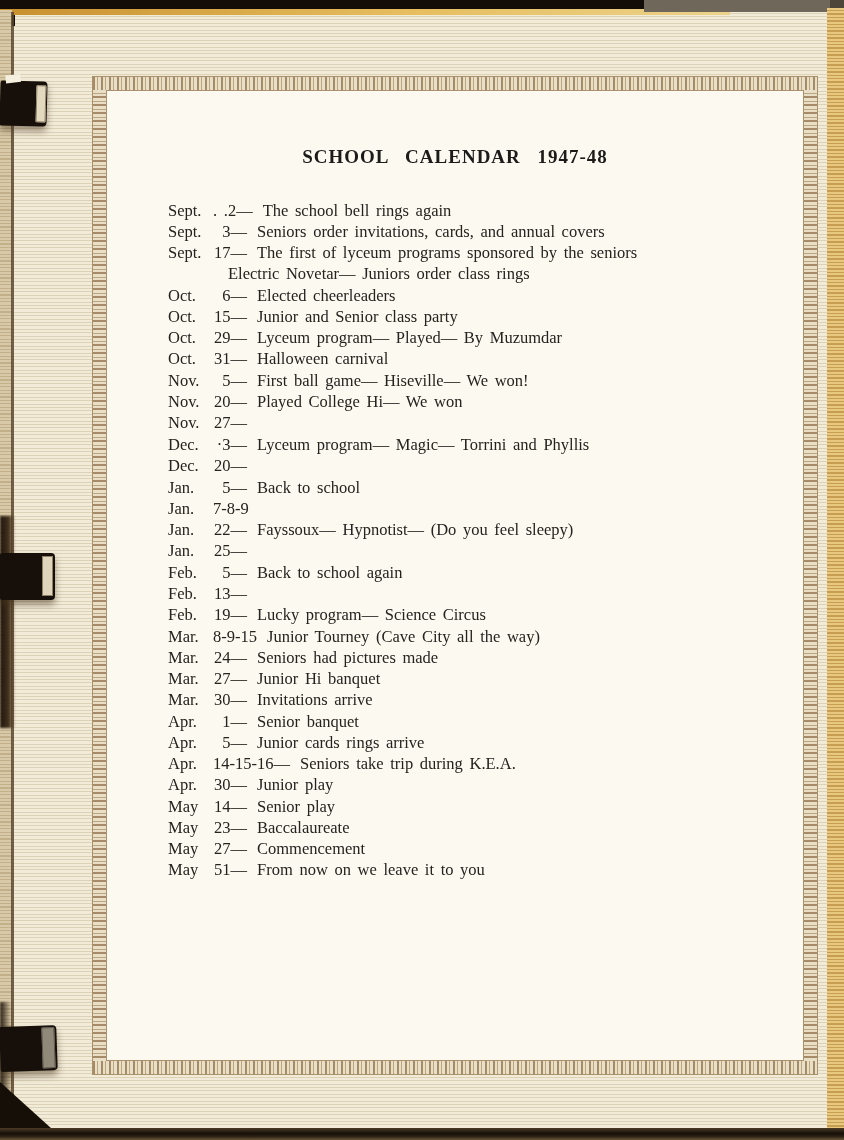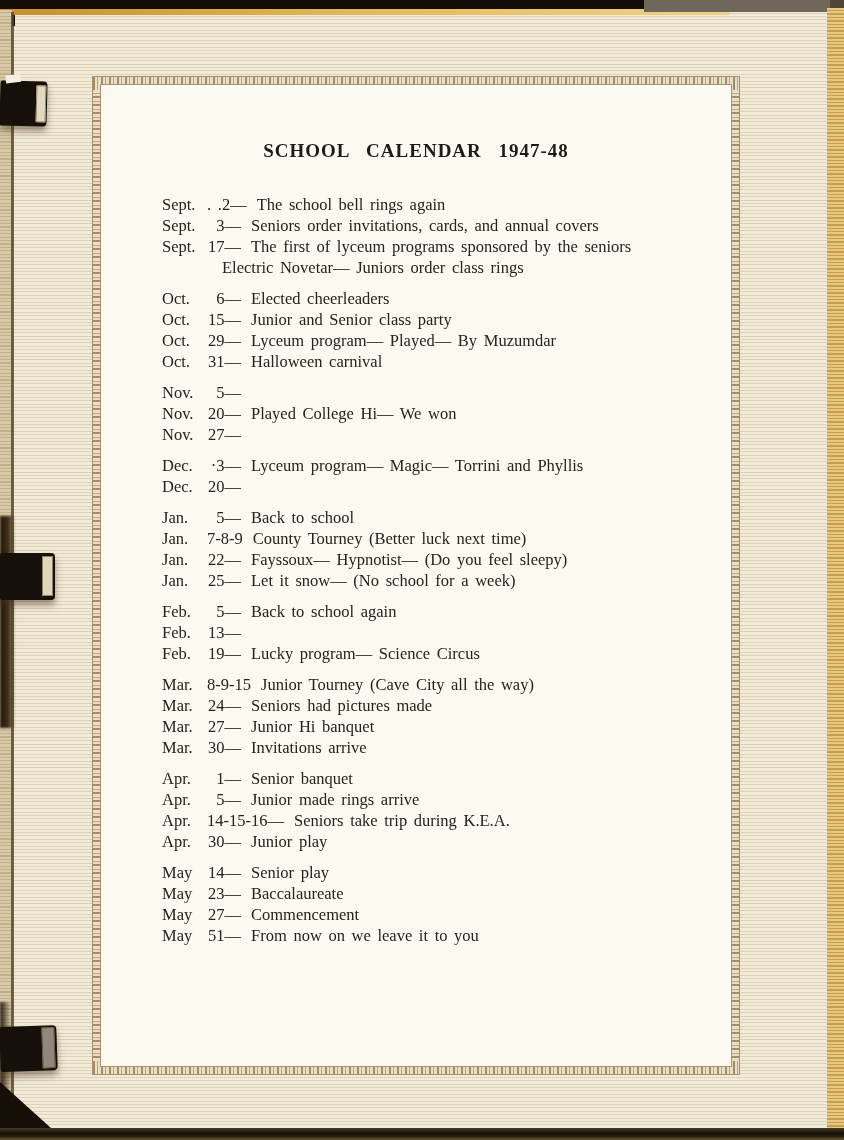--- a/index.html
+++ b/index.html
@@ -45,37 +45,37 @@
   .clip1::after{right:1px;top:4px;width:10px;height:37px;background:#e3d9bf;
     box-shadow:inset 0 0 0 1px #8d8168;}
   .clip2{top:553px;width:55px;height:47px;}
   .clip2::after{right:2px;top:3px;width:11px;height:40px;background:#e0d5ba;
     box-shadow:inset 0 0 0 1px #8d8168;}
   .clip3{top:1026px;width:57px;height:45px;transform:rotate(-2deg);}
   .clip3::after{right:2px;top:2px;width:13px;height:41px;background:#90897a;
     box-shadow:inset 0 0 0 1px #5c564a;}
   
   .frame{
-    position:absolute;left:92px;top:76px;width:648px;height:999px;box-sizing:border-box;
-    border:1px solid #a8906c;padding:7px;background-color:#ece2ca;
+    position:absolute;left:92px;top:76px;width:726px;height:999px;box-sizing:border-box;
+    border:1px solid #a8906c;padding:13px;background-color:#ece2ca;
     background-image:
       repeating-linear-gradient(90deg,#a58b68 0 2px,#e9dfc6 2px 4px,#bda67f 4px 5px,#e9dfc6 5px 8px),
       repeating-linear-gradient(90deg,#a58b68 0 2px,#e9dfc6 2px 4px,#bda67f 4px 5px,#e9dfc6 5px 8px),
       repeating-linear-gradient(0deg,#a58b68 0 2px,#e9dfc6 2px 4px,#bda67f 4px 5px,#e9dfc6 5px 8px),
       repeating-linear-gradient(0deg,#a58b68 0 2px,#e9dfc6 2px 4px,#bda67f 4px 5px,#e9dfc6 5px 8px);
     background-size:100% 13px,100% 13px,13px 100%,13px 100%;
     background-position:0 0,0 100%,0 0,100% 0;
     background-repeat:no-repeat;
   }
   .page{width:100%;height:100%;box-sizing:border-box;background:#fcf9f1;border:1px solid #ab9170;}
   
   .title{margin-top:55px;text-align:center;font-weight:bold;font-size:19px;
     letter-spacing:1px;word-spacing:11px;color:#1d1b18;line-height:22px;}
   .cal{margin-top:32px;margin-left:61px;font-size:16.5px;color:#26231f;word-spacing:2.5px;font-family:Liberation Serif, serif;}
-  .group + .group{margin-top:10px;}
+  .group + .group{margin-top:1px;}
   .row{display:flex;line-height:21px;white-space:nowrap;}
   .m{width:45px;flex:none;}
   .d{min-width:34px;flex:none;text-align:right;margin-right:10px;}
   .row.cont{padding-left:60px;}
 </style>
 </head>
 <body>
 
 <div class="scan">
 
@@ -135,20 +135,21 @@
             <div class="row">
               <span class="m">Oct.</span>
               <span class="d">31—</span>
               <span class="t">Halloween carnival</span>
             </div>
           </div>
           <div class="group">
             <div class="row">
               <span class="m">Nov.</span>
               <span class="d">5—</span>
+              <span class="t">First ball game— Hiseville— We won!</span>
             </div>
             <div class="row">
               <span class="m">Nov.</span>
               <span class="d">20—</span>
               <span class="t">Played College Hi— We won</span>
             </div>
             <div class="row">
               <span class="m">Nov.</span>
               <span class="d">27—</span>
             </div>
@@ -166,31 +167,29 @@
           </div>
           <div class="group">
             <div class="row">
               <span class="m">Jan.</span>
               <span class="d">5—</span>
               <span class="t">Back to school</span>
             </div>
             <div class="row">
               <span class="m">Jan.</span>
               <span class="d">7-8-9</span>
-              <span class="t">County Tourney (Better luck next time)</span>
             </div>
             <div class="row">
               <span class="m">Jan.</span>
               <span class="d">22—</span>
               <span class="t">Fayssoux— Hypnotist— (Do you feel sleepy)</span>
             </div>
             <div class="row">
               <span class="m">Jan.</span>
               <span class="d">25—</span>
-              <span class="t">Let it snow— (No school for a week)</span>
             </div>
           </div>
           <div class="group">
             <div class="row">
               <span class="m">Feb.</span>
               <span class="d">5—</span>
               <span class="t">Back to school again</span>
             </div>
             <div class="row">
               <span class="m">Feb.</span>
@@ -226,21 +225,21 @@
           </div>
           <div class="group">
             <div class="row">
               <span class="m">Apr.</span>
               <span class="d">1—</span>
               <span class="t">Senior banquet</span>
             </div>
             <div class="row">
               <span class="m">Apr.</span>
               <span class="d">5—</span>
-              <span class="t">Junior made rings arrive</span>
+              <span class="t">Junior cards rings arrive</span>
             </div>
             <div class="row">
               <span class="m">Apr.</span>
               <span class="d">14-15-16—</span>
               <span class="t">Seniors take trip during K.E.A.</span>
             </div>
             <div class="row">
               <span class="m">Apr.</span>
               <span class="d">30—</span>
               <span class="t">Junior play</span>

